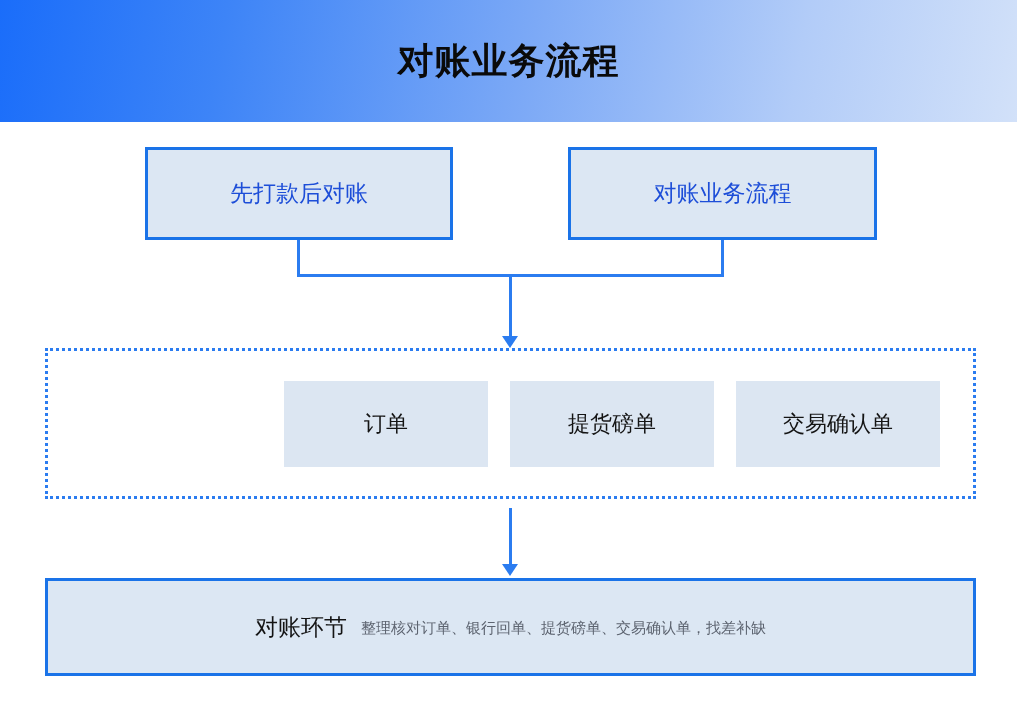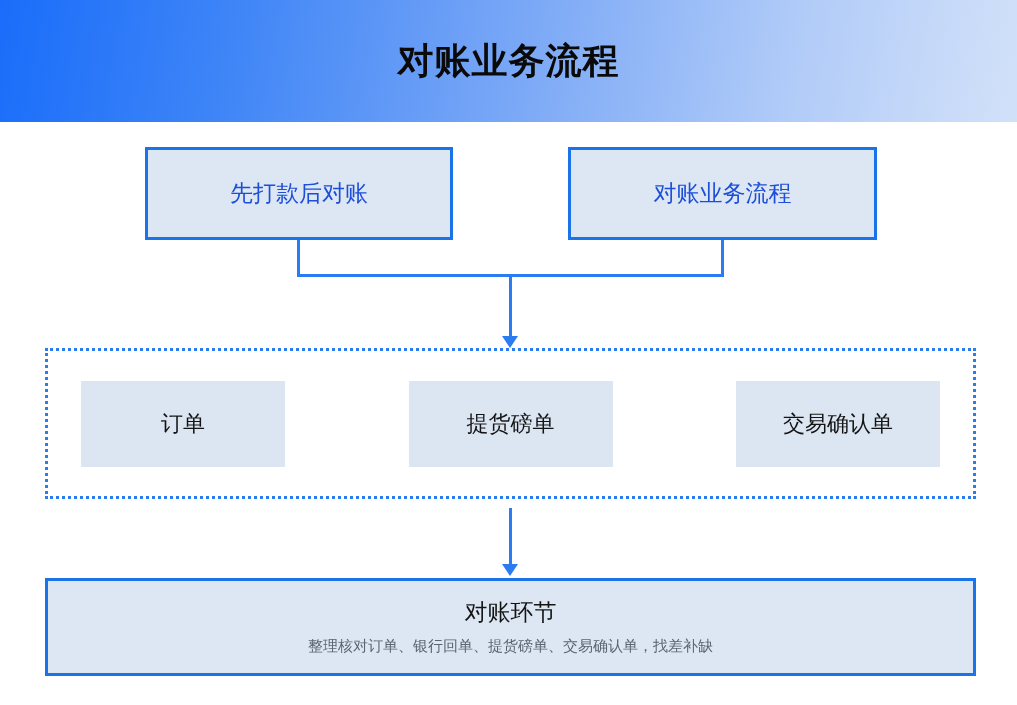--- a/index.html
+++ b/index.html
@@ -91,21 +91,21 @@
   .group-box {
     position: absolute;
     box-sizing: border-box;
     left: 45px;
     top: 248px;
     width: 931px;
     height: 151px;
     border: 3px dotted #2b7cf0;
     display: flex;
     align-items: center;
-    justify-content: space-between;
+    justify-content: flex-end;
     padding: 0 33px;
     gap: 22px;
   }
   .doc-card {
     box-sizing: border-box;
     width: 204px;
     height: 86px;
     background: #dce6f2;
     display: flex;
     align-items: center;
@@ -126,21 +126,21 @@
   .result-box {
     position: absolute;
     box-sizing: border-box;
     left: 45px;
     top: 478px;
     width: 931px;
     height: 98px;
     border: 3px solid #1a73e8;
     background: #dce7f3;
     display: flex;
-    flex-direction: column;
+    flex-direction: row;
     align-items: center;
     justify-content: center;
     gap: 14px;
   }
   .result-title {
     font-size: 23px;
     color: #141414;
     line-height: 1;
   }
   .result-sub {

